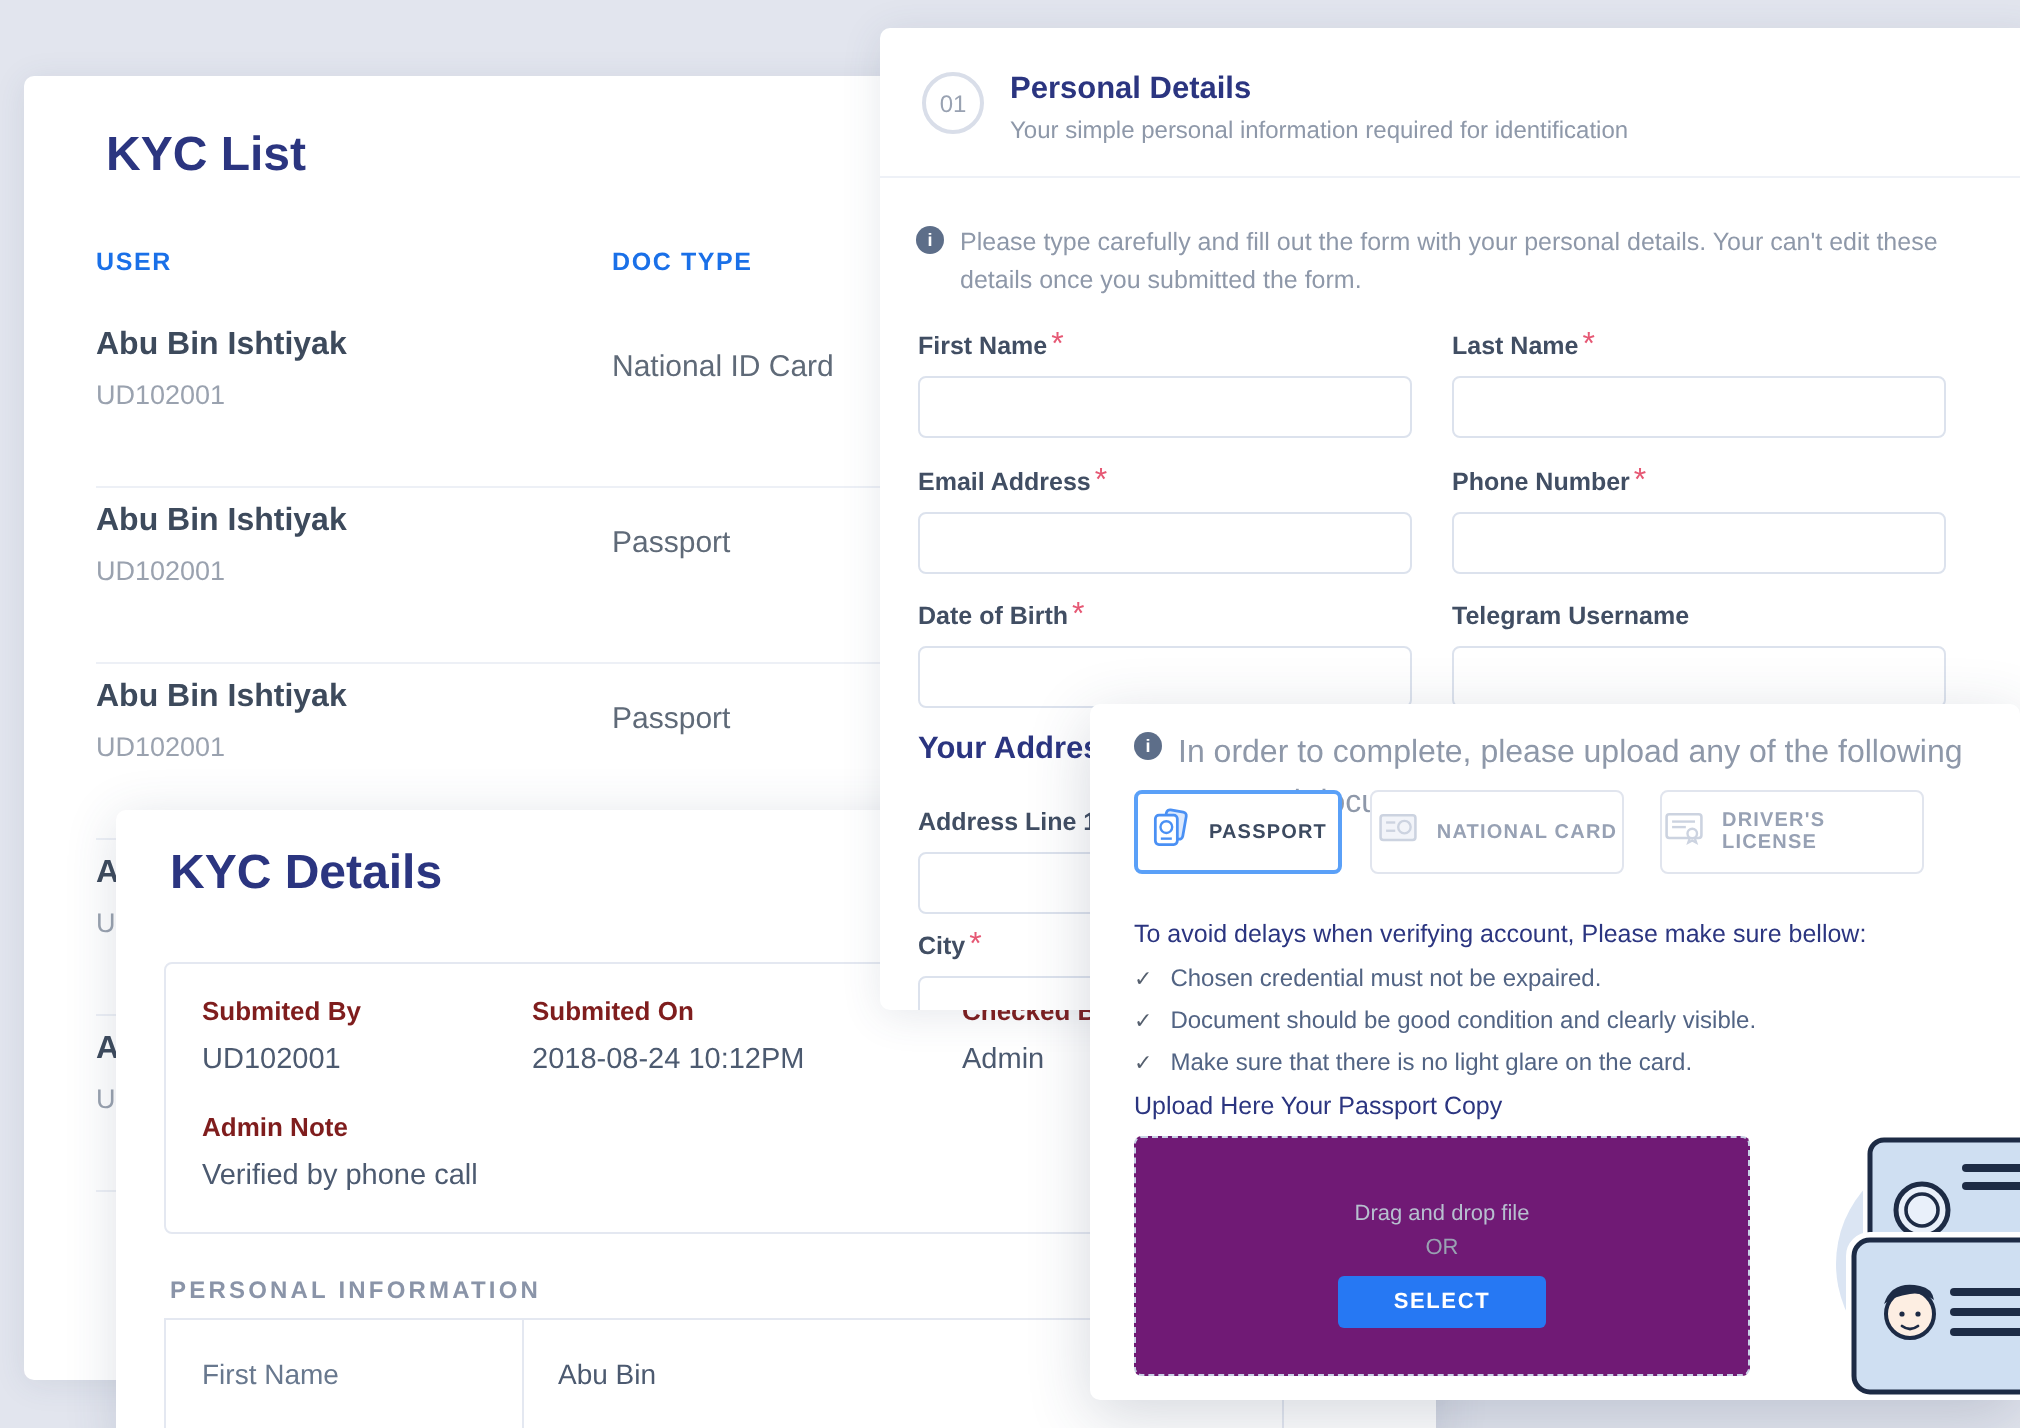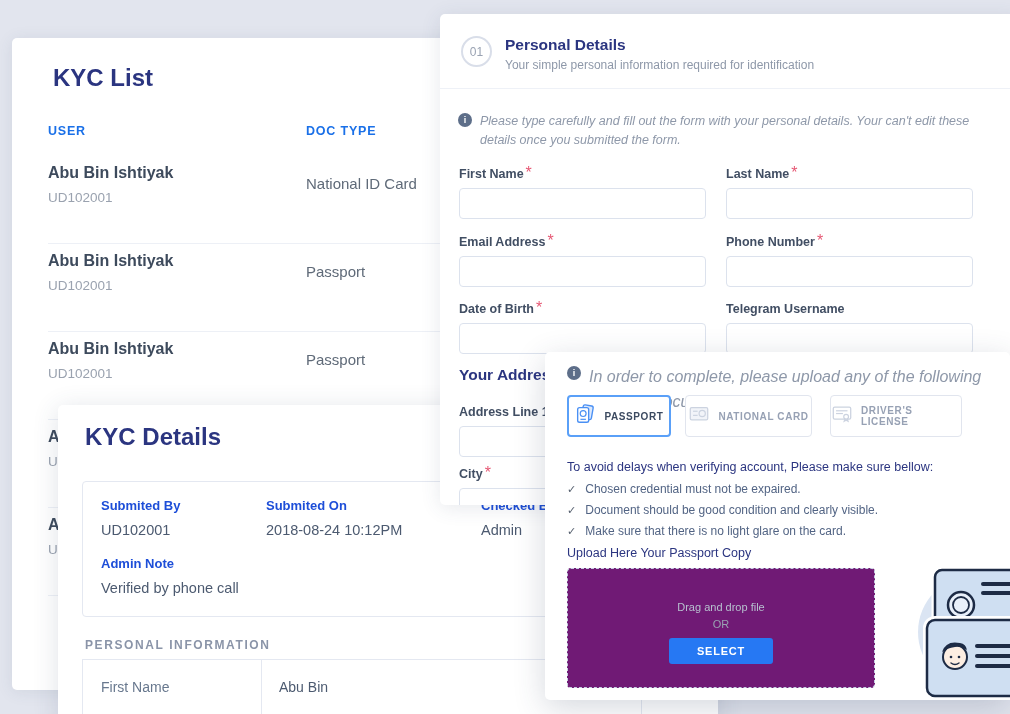--- a/index.html
+++ b/index.html
@@ -16,39 +16,39 @@
   .col-head.doc { left:258px; }
   .kyc-row { position:absolute; left:36px; width:640px; height:88px; border-bottom:1px solid #edf0f6; }
   .row-name { position:absolute; left:0; top:8px; font-size:16px; font-weight:bold; color:#3d4a5c; }
   .row-id { position:absolute; left:0; top:34px; font-size:13.5px; color:#9aa2af; }
   .row-doc { position:absolute; left:258px; top:19px; font-size:15px; color:#5f6a78; }
 
   
   #kyc-details { left:58px; top:405px; width:660px; height:320px; box-shadow:0 4px 26px rgba(57,74,103,.16); z-index:20; }
   .kyc-details-title { position:absolute; left:27px; top:18px; font-size:24px; font-weight:bold; color:#2b3580; }
   .summary-box { position:absolute; left:24px; top:76px; width:560px; height:136px; border:1px solid #e4e8f1; border-radius:4px; }
-  .sum-label { position:absolute; font-size:13px; font-weight:bold; color:#1d4ed8; }
+  .sum-label { position:absolute; font-size:13px; font-weight:bold; color:#7f1d1d; }
   .sum-value { position:absolute; font-size:14.5px; color:#4c5a70; }
   .section-title { position:absolute; left:27px; top:233px; font-size:12px; font-weight:bold; color:#8a94a8; letter-spacing:1.6px; }
   .info-table { position:absolute; left:24px; top:254px; width:560px; height:90px; border:1px solid #e4e8f1; }
   .info-row { position:relative; height:55px; border-bottom:1px solid #e4e8f1; }
   .info-cell-divider { position:absolute; left:178px; top:0; bottom:0; width:1px; background:#e4e8f1; }
   .info-label { position:absolute; left:18px; top:19px; font-size:14px; color:#68788e; }
   .info-value { position:absolute; left:196px; top:19px; font-size:14px; color:#4c5a70; }
 
   
   #personal-details { left:440px; top:14px; width:580px; height:491px; box-shadow:0 3px 20px rgba(57,74,103,.12); z-index:30; overflow:hidden; }
   .step-circle { position:absolute; left:21px; top:22px; width:31px; height:31px; border:2px solid #d9dee9; border-radius:50%; color:#99a2b2; font-size:12px; display:flex; align-items:center; justify-content:center; }
   .pd-title { position:absolute; left:65px; top:22px; font-size:15.5px; font-weight:bold; color:#2b3580; }
   .pd-subtitle { position:absolute; left:65px; top:44px; font-size:12px; color:#8e98a9; }
   .pd-divider { position:absolute; left:0; top:74px; width:100%; height:1px; background:#eef1f7; }
   .note-block { position:absolute; display:flex; gap:8px; align-items:flex-start; }
   #pd-note { left:18px; top:98px; width:535px; }
   .info-dot { flex:0 0 auto; width:14px; height:14px; margin-top:1px; border-radius:50%; background:#5d6e89; color:#fff; font-size:9px; font-weight:bold; display:flex; align-items:center; justify-content:center; font-style:normal; }
-  .note-text { font-size:12.5px; color:#8e98a9; line-height:1.55;font-style:italic; }
+  .note-text { font-size:12.5px; color:#8e98a9; line-height:1.55; }
   .field { position:absolute; width:247px; }
   .field-label { font-size:12.5px; font-weight:bold; color:#414e63; }
   .req { color:#e65874; margin-left:2px; }
   .text-input { display:block; width:100%; height:31px; margin-top:6px; border:1px solid #dce2ed; border-radius:4px; background:#fff; outline:none; padding:0 8px; font-size:13px; color:#3d4a5c; }
   .addr-title { position:absolute; left:19px; top:352px; font-size:15.5px; font-weight:bold; color:#2b3580; }
 
   
   #upload-panel { left:545px; top:352px; width:465px; height:348px; box-shadow:0 8px 32px rgba(45,60,90,.20); z-index:40; }
   #up-note { left:22px; top:13px; width:420px; }
   #up-note .note-text { font-size:16px; }

